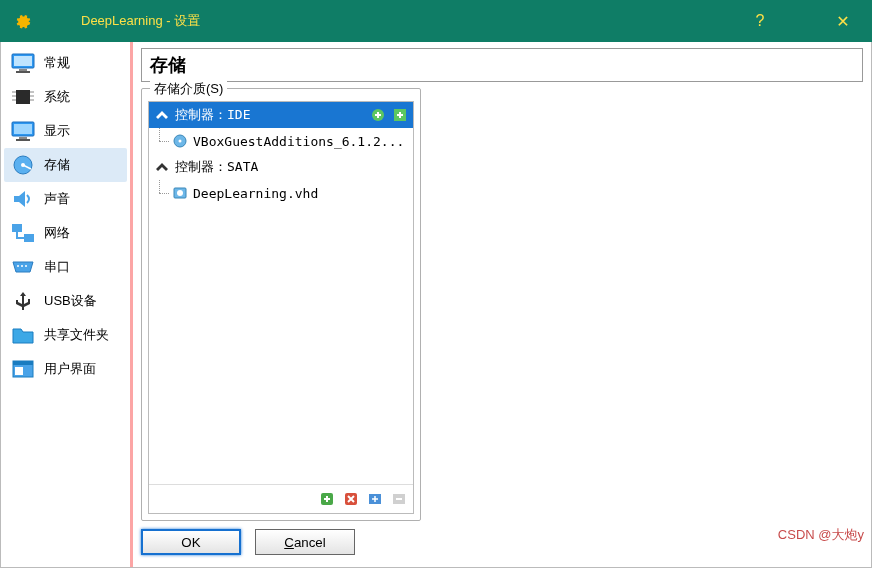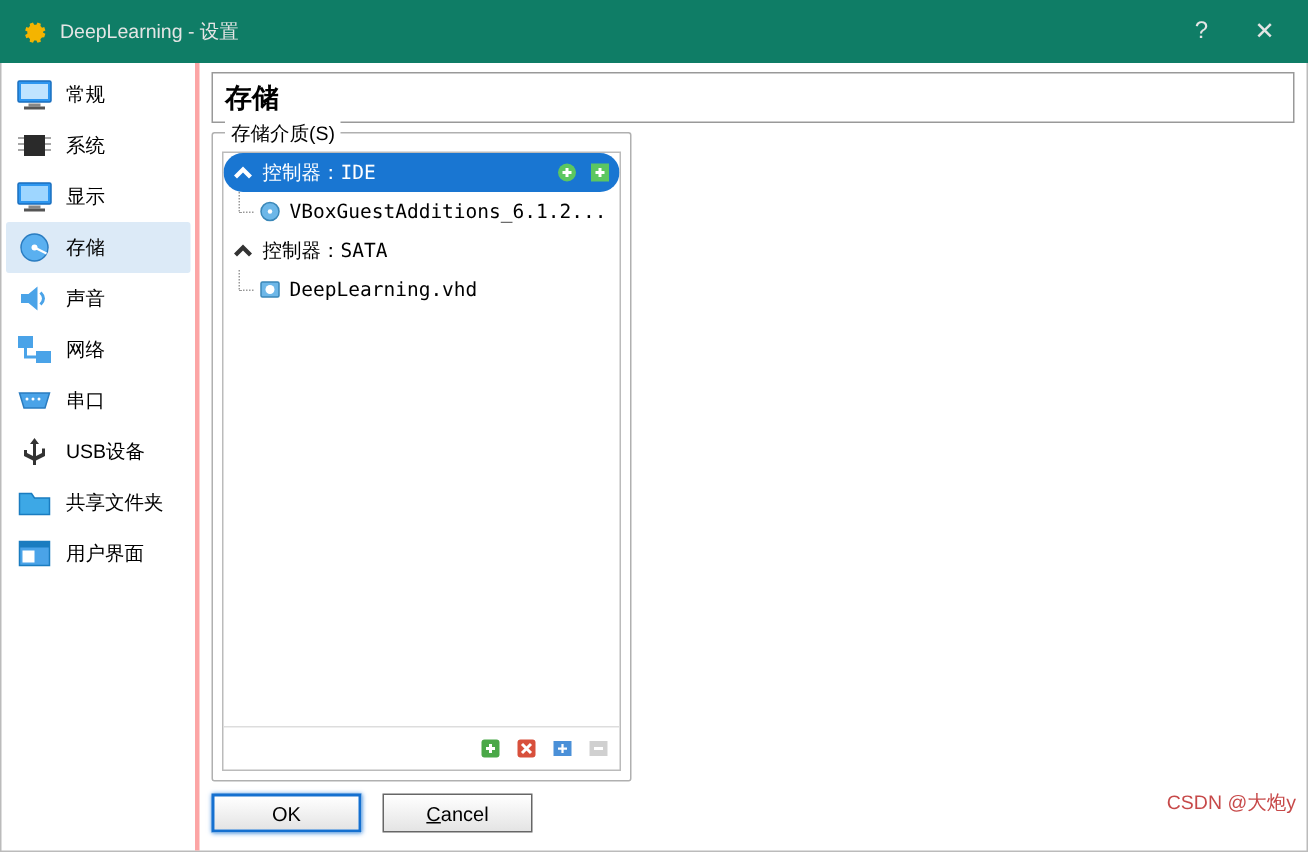--- a/index.html
+++ b/index.html
@@ -7,24 +7,25 @@
   font-family: "Microsoft YaHei", "SimSun", Arial, sans-serif;
   font-size: 13px;
   background: #f0f0f0;
   width: 872px;
   height: 568px;
   overflow: hidden;
 }
 .titlebar {
   height: 42px;
   background: #0f7d66;
-  color: #e5e5e5;
+  color: #fde047;
   display: flex;
   align-items: center;
   padding: 0 8px 0 12px;
+  gap: 41px;
 }
 .titlebar .gear {
   width: 20px; height: 20px; margin-right: 8px;
   display:flex; align-items:center; justify-content:center;
 }
 .titlebar .title { flex: 1; }
 .titlebar .btn { width: 42px; text-align: center; font-size: 16px; cursor:pointer; }
 
 .content {
   display: flex;
@@ -84,21 +85,21 @@
   left: 8px;
   background: #fff;
   padding: 0 4px;
   font-size: 13px;
 }
 
 .left-pane { width: 280px; display:flex; flex-direction:column; }
 .tree-wrap { flex:1; border:1px solid #bbb; margin:10px 4px 4px 4px; background:#fff; display:flex; flex-direction:column;}
 .tree { flex:1; overflow:auto; font-family: "SimSun", monospace; }
 .tree-row { display:flex; align-items:center; height:26px; padding:0 4px; gap:4px; white-space:nowrap; }
-.tree-row.sel { background:#1976d2; color:#fff;border-radius:13px; }
+.tree-row.sel { background:#1976d2; color:#fff; }
 .tree-child { padding-left: 22px; position:relative; }
 .tree-child::before{
   content:''; position:absolute; left:10px; top:0; bottom:50%; border-left:1px dotted #999;
 }
 .tree-child::after{
   content:''; position:absolute; left:10px; top:50%; width:10px; border-top:1px dotted #999;
 }
 .tree-icn { width:18px; height:18px; display:flex; align-items:center; justify-content:center; }
 
 .tree-actions { display:flex; justify-content:flex-end; gap:4px; padding:4px; border-top:1px solid #ddd;}

